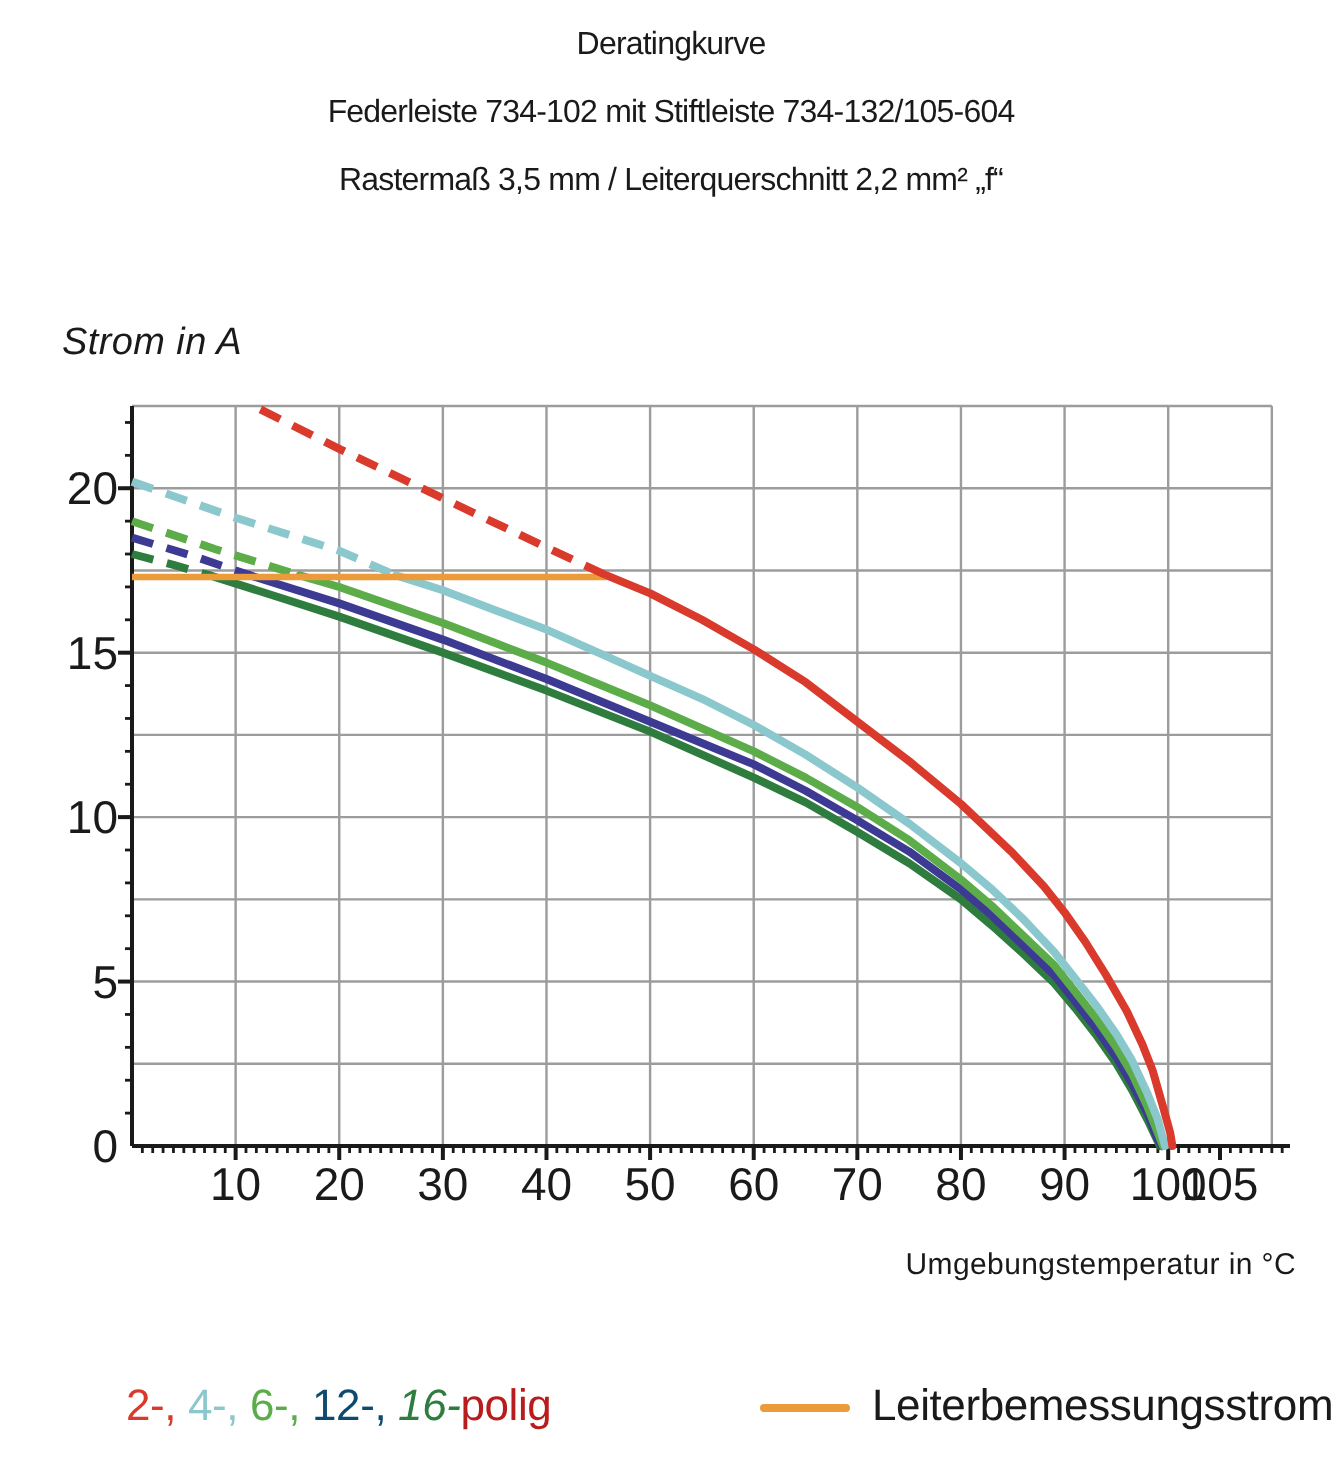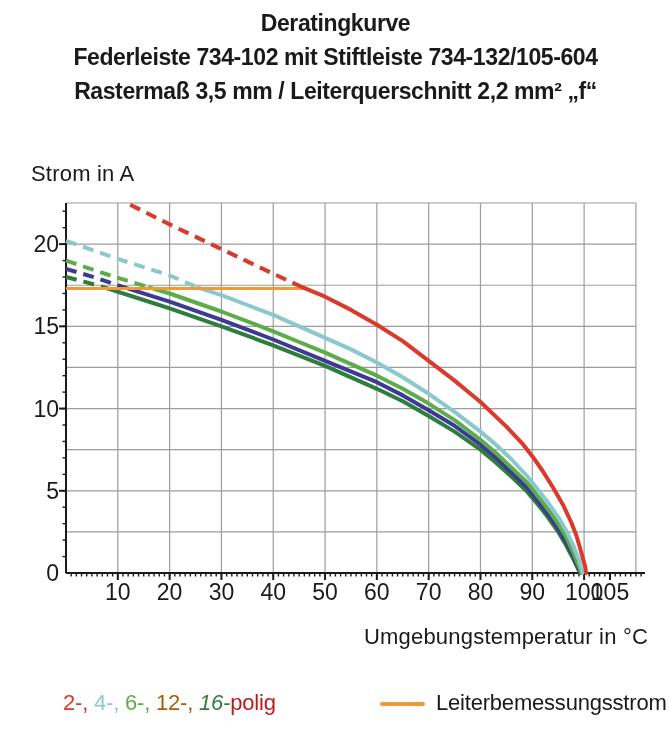--- a/index.html
+++ b/index.html
@@ -1,24 +1,24 @@
 <!DOCTYPE html>
 <html><head>
 <meta charset="utf-8">
 <style>
   html,body{margin:0;padding:0;background:#ffffff;}
   body{font-family:"Liberation Sans",sans-serif;color:#1a1a1a;}
   .page{position:relative;width:671px;height:732px;background:#fff;overflow:hidden;}
   .title-block{position:absolute;top:6px;left:0;width:671px;text-align:center;
-    font-size:23px;line-height:34px;font-weight:700;letter-spacing:-0.4px;white-space:nowrap;}
-  .ylabel{position:absolute;left:31px;top:161px;font-size:22px;letter-spacing:0.2px;}
+    font-size:16px;line-height:34px;font-weight:400;letter-spacing:-0.4px;white-space:nowrap;}
+  .ylabel{position:absolute;left:31px;top:161px;font-size:19px;letter-spacing:0.2px;font-style:italic;}
   #chart-svg{position:absolute;left:0;top:0;width:671px;height:732px;}
   #chart-svg text{font-family:"Liberation Sans",sans-serif;fill:#1a1a1a;}
   .xlabel{position:absolute;left:280px;top:624px;width:368px;text-align:right;
-    font-size:22px;letter-spacing:0.2px;white-space:nowrap;}
+    font-size:15px;letter-spacing:0.2px;white-space:nowrap;}
   .legend{position:absolute;left:0;top:686px;width:671px;height:36px;font-size:22px;}
   .legend-series{position:absolute;left:63px;top:4px;white-space:pre;letter-spacing:-0.2px;}
   .legend-ref-swatch{position:absolute;left:380px;top:16px;width:45px;height:4px;
     border-radius:2px;display:inline-block;}
   .legend-ref-label{position:absolute;left:436px;top:4px;white-space:nowrap;letter-spacing:-0.2px;}
 </style>
 </head>
 <body>
 
 <div class="page">
@@ -227,18 +227,18 @@
       <path d="M66.0 240.8 L117.8 258.9 L169.6 275.4 L198.1 287.7" fill="none" stroke="#8BC8CD" stroke-width="4" stroke-dasharray="11 7" stroke-linecap="butt"></path>
       <path d="M198.1 287.7 L221.4 295.1 L247.3 305.0 L273.2 314.8 L299.1 326.3 L325.1 337.9 L351.0 349.4 L376.9 362.5 L402.8 377.3 L428.7 393.8 L454.6 411.8 L480.5 431.6 L496.0 444.7 L511.6 459.5 L527.1 476.0 L537.5 489.1 L547.8 502.3 L558.2 517.1 L566.0 530.2 L573.7 546.7 L578.9 559.8 L582.5 573.0" fill="none" stroke="#8BC8CD" stroke-width="4" stroke-linejoin="round" stroke-linecap="round"></path>
       <line x1="66" y1="288.5188" x2="303.2898" y2="288.5188" stroke="#EC9B3B" stroke-width="3.2"></line>
       <path d="M130.2 204.7 L169.6 224.4 L221.4 249.1 L273.2 273.7 L303.3 287.7" fill="none" stroke="#D93A2B" stroke-width="4" stroke-dasharray="11 7" stroke-linecap="butt"></path>
       <path d="M303.3 287.7 L325.1 296.7 L351.0 309.9 L376.9 324.7 L402.8 341.1 L428.7 360.9 L454.6 380.6 L480.5 402.0 L506.4 426.6 L521.9 443.1 L532.3 456.2 L542.7 471.0 L553.0 487.5 L563.4 505.6 L571.1 522.0 L576.3 535.2 L581.5 553.3 L585.1 566.4 L586.2 573.0" fill="none" stroke="#D93A2B" stroke-width="4" stroke-linejoin="round" stroke-linecap="round"></path>
     </svg>
 
   <div class="xlabel">Umgebungstemperatur in °C</div>
 
   <div class="legend">
-    <div class="legend-series" id="legend-series"><span style="color: rgb(217, 58, 43);">2-, </span><span style="color: rgb(139, 200, 205);">4-, </span><span style="color: rgb(92, 173, 74);">6-, </span><span style="color: #a16207;">12-, </span><span style="color: rgb(46, 125, 63); font-style: italic;">16-</span><span style="color: #b91c1c;">polig</span></div>
+    <div class="legend-series" id="legend-series"><span style="color: rgb(217, 58, 43);">2-, </span><span style="color: rgb(139, 200, 205);">4-, </span><span style="color: rgb(92, 173, 74);">6-, </span><span style="color: #0c4a6e;">12-, </span><span style="color: rgb(46, 125, 63); font-style: italic;">16-</span><span style="color: #b91c1c;">polig</span></div>
     <span class="legend-ref-swatch" id="legend-swatch" style="background: rgb(236, 155, 59);"></span>
     <span class="legend-ref-label">Leiterbemessungsstrom</span>
   </div>
 
 </div>
 
 </body></html>

